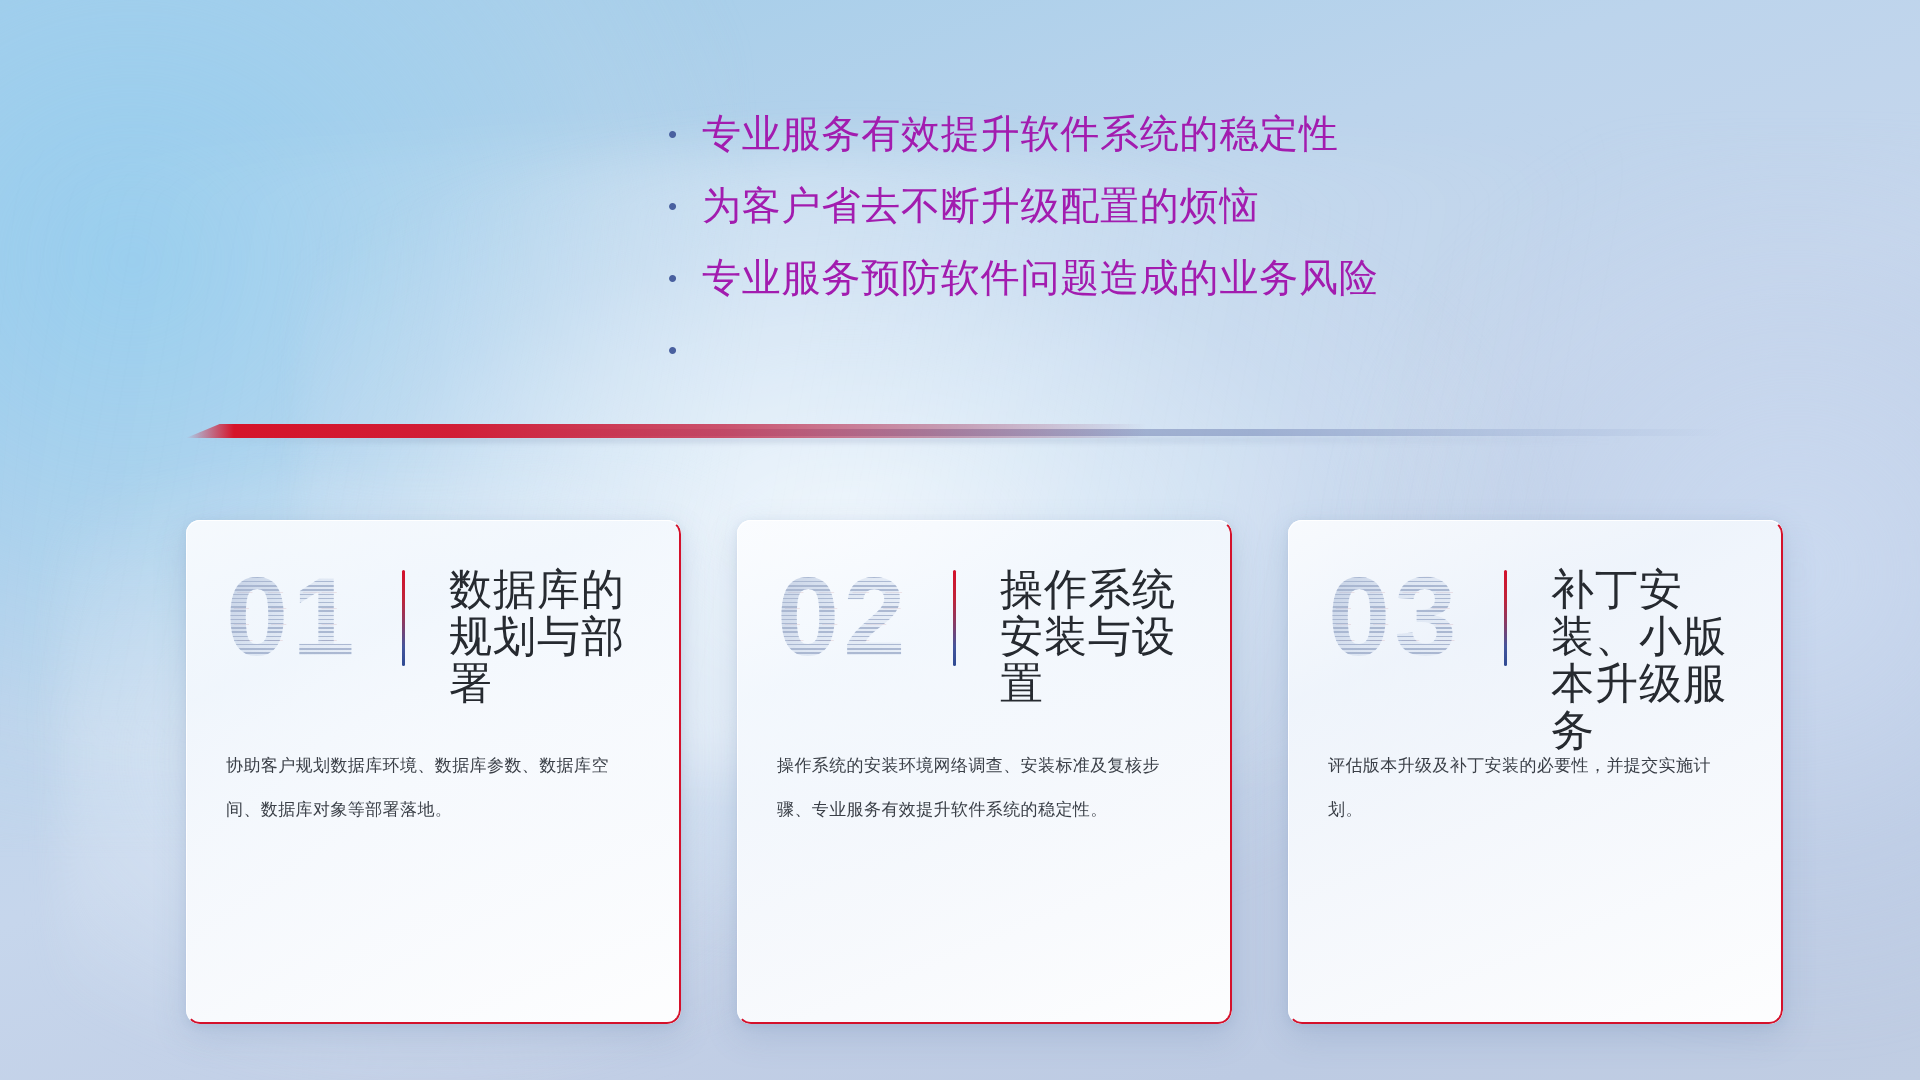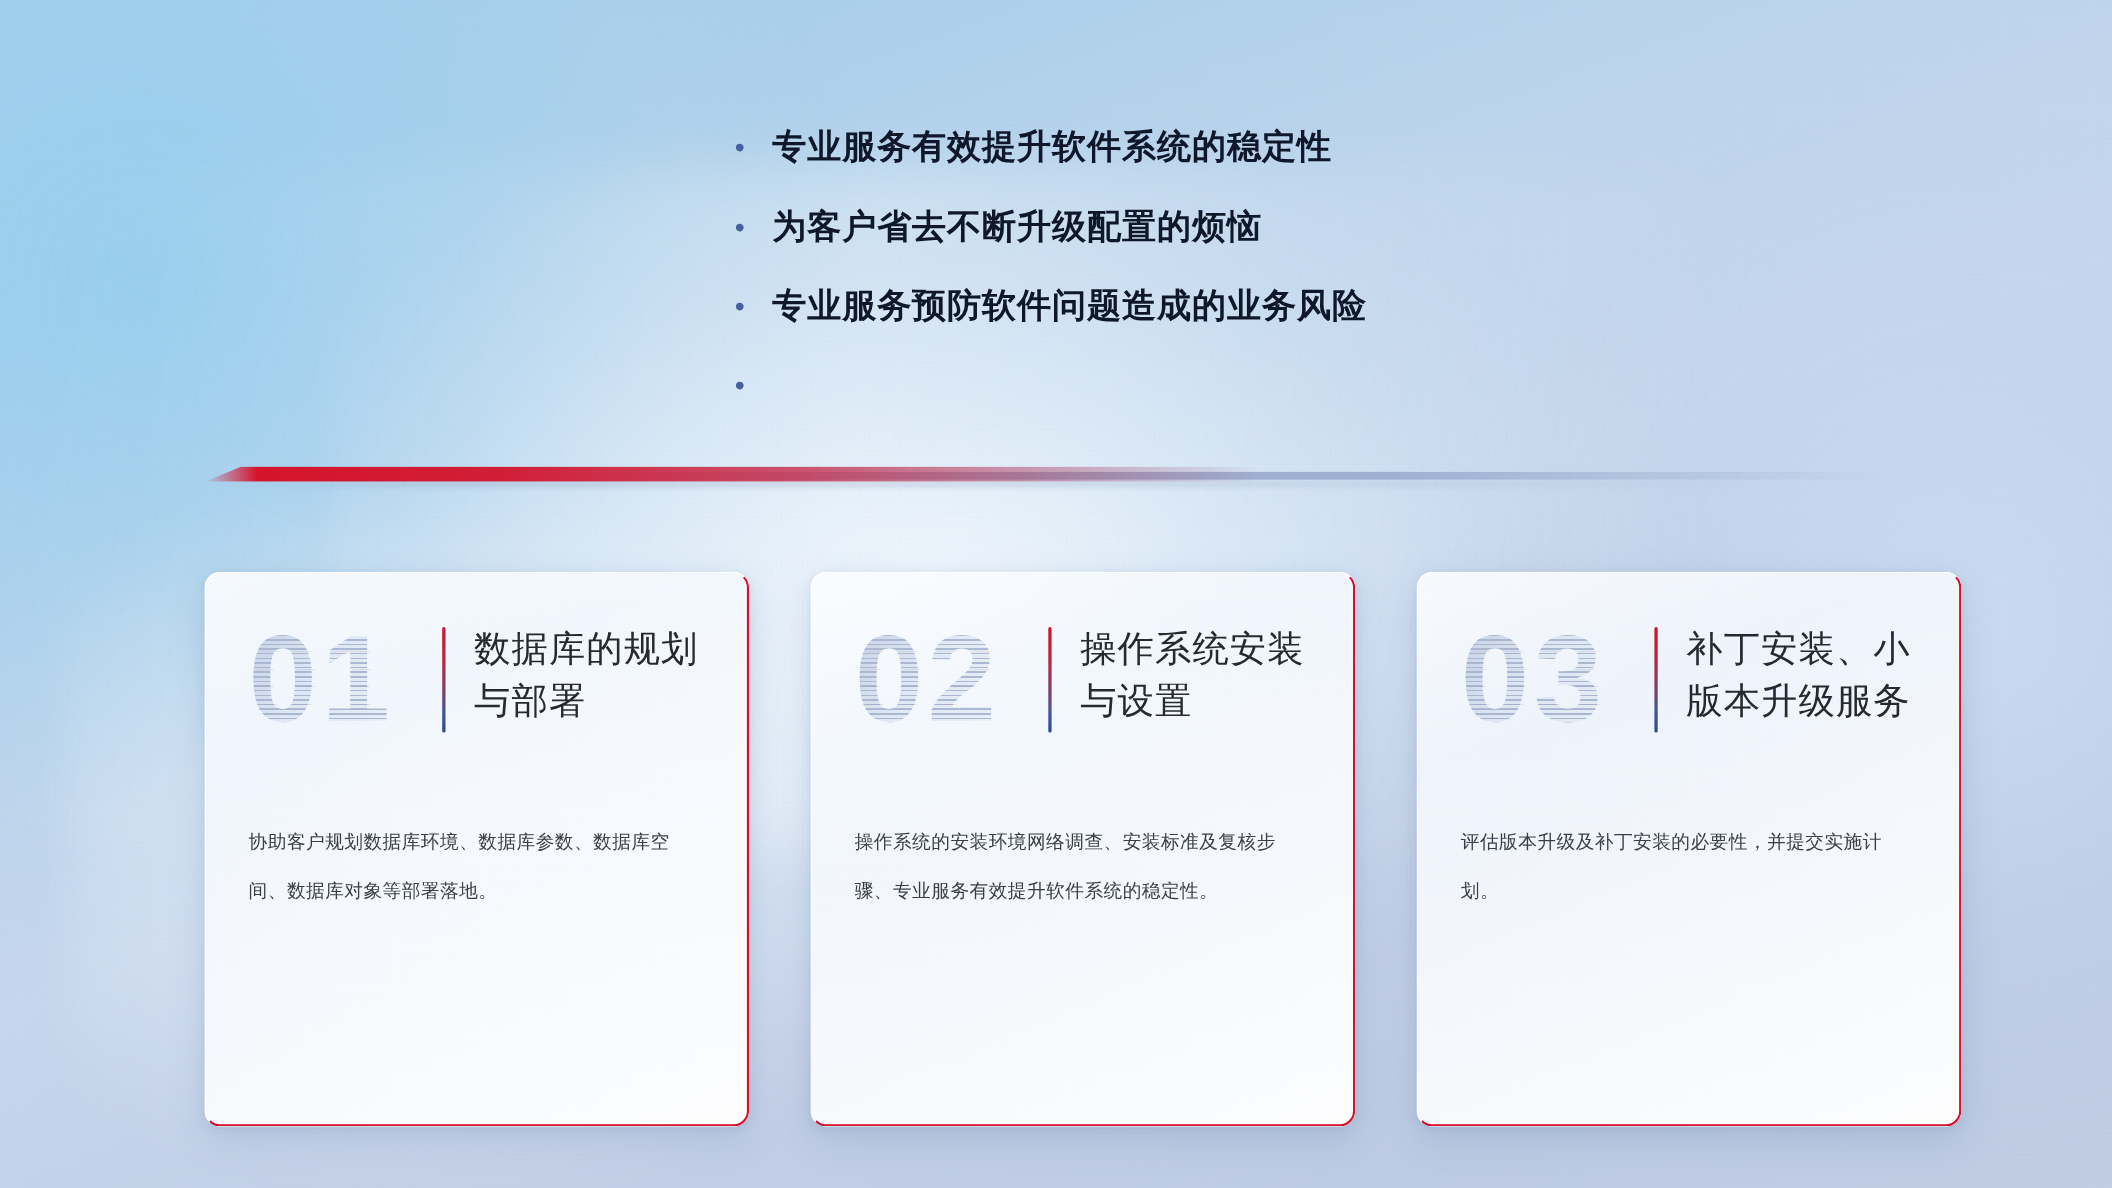--- a/index.html
+++ b/index.html
@@ -80,24 +80,24 @@
   .bullet-row{
     display:flex; align-items:flex-start;
     margin-bottom:28px; white-space:nowrap;
   }
   .bullet-dot{
     width:34px; flex:0 0 34px;
     font-size:26px; line-height:44px;
     color:#49609f; text-align:left;
   }
   .bullet-text{
-    font-size:31px; line-height:44px;
+    font-size:39px; line-height:44px;
     letter-spacing:.8px;
-    color:#0f172a;
-    font-weight:700;
+    color:#a21caf;
+    font-weight:400;
   }
 
   
   #divider-wrap{
     position:absolute; left:186px; top:424px; width:1538px; height:22px;
   }
   #divider-red{
     position:absolute; left:0; top:0; width:960px; height:14px;
     background:linear-gradient(90deg,
         rgba(214,16,38,0) 0%,
@@ -229,22 +229,22 @@
     border-radius:2px;
     background:linear-gradient(180deg,
         #d4112b 0%,
         #c02339 30%,
         #8a3a63 55%,
         #44559c 80%,
         #2f4a93 100%);
   }
   .card-title{
     flex:1 1 auto;
-    padding-left:26px;
-    font-size:33px;
+    padding-left:44px;
+    font-size:43px;
     line-height:47px;
     letter-spacing:1px;
     color:#262a30;
     font-weight:400;
   }
   .card-body{
     position:relative;
     margin-top:58px;
     font-size:17px;
     line-height:44px;

